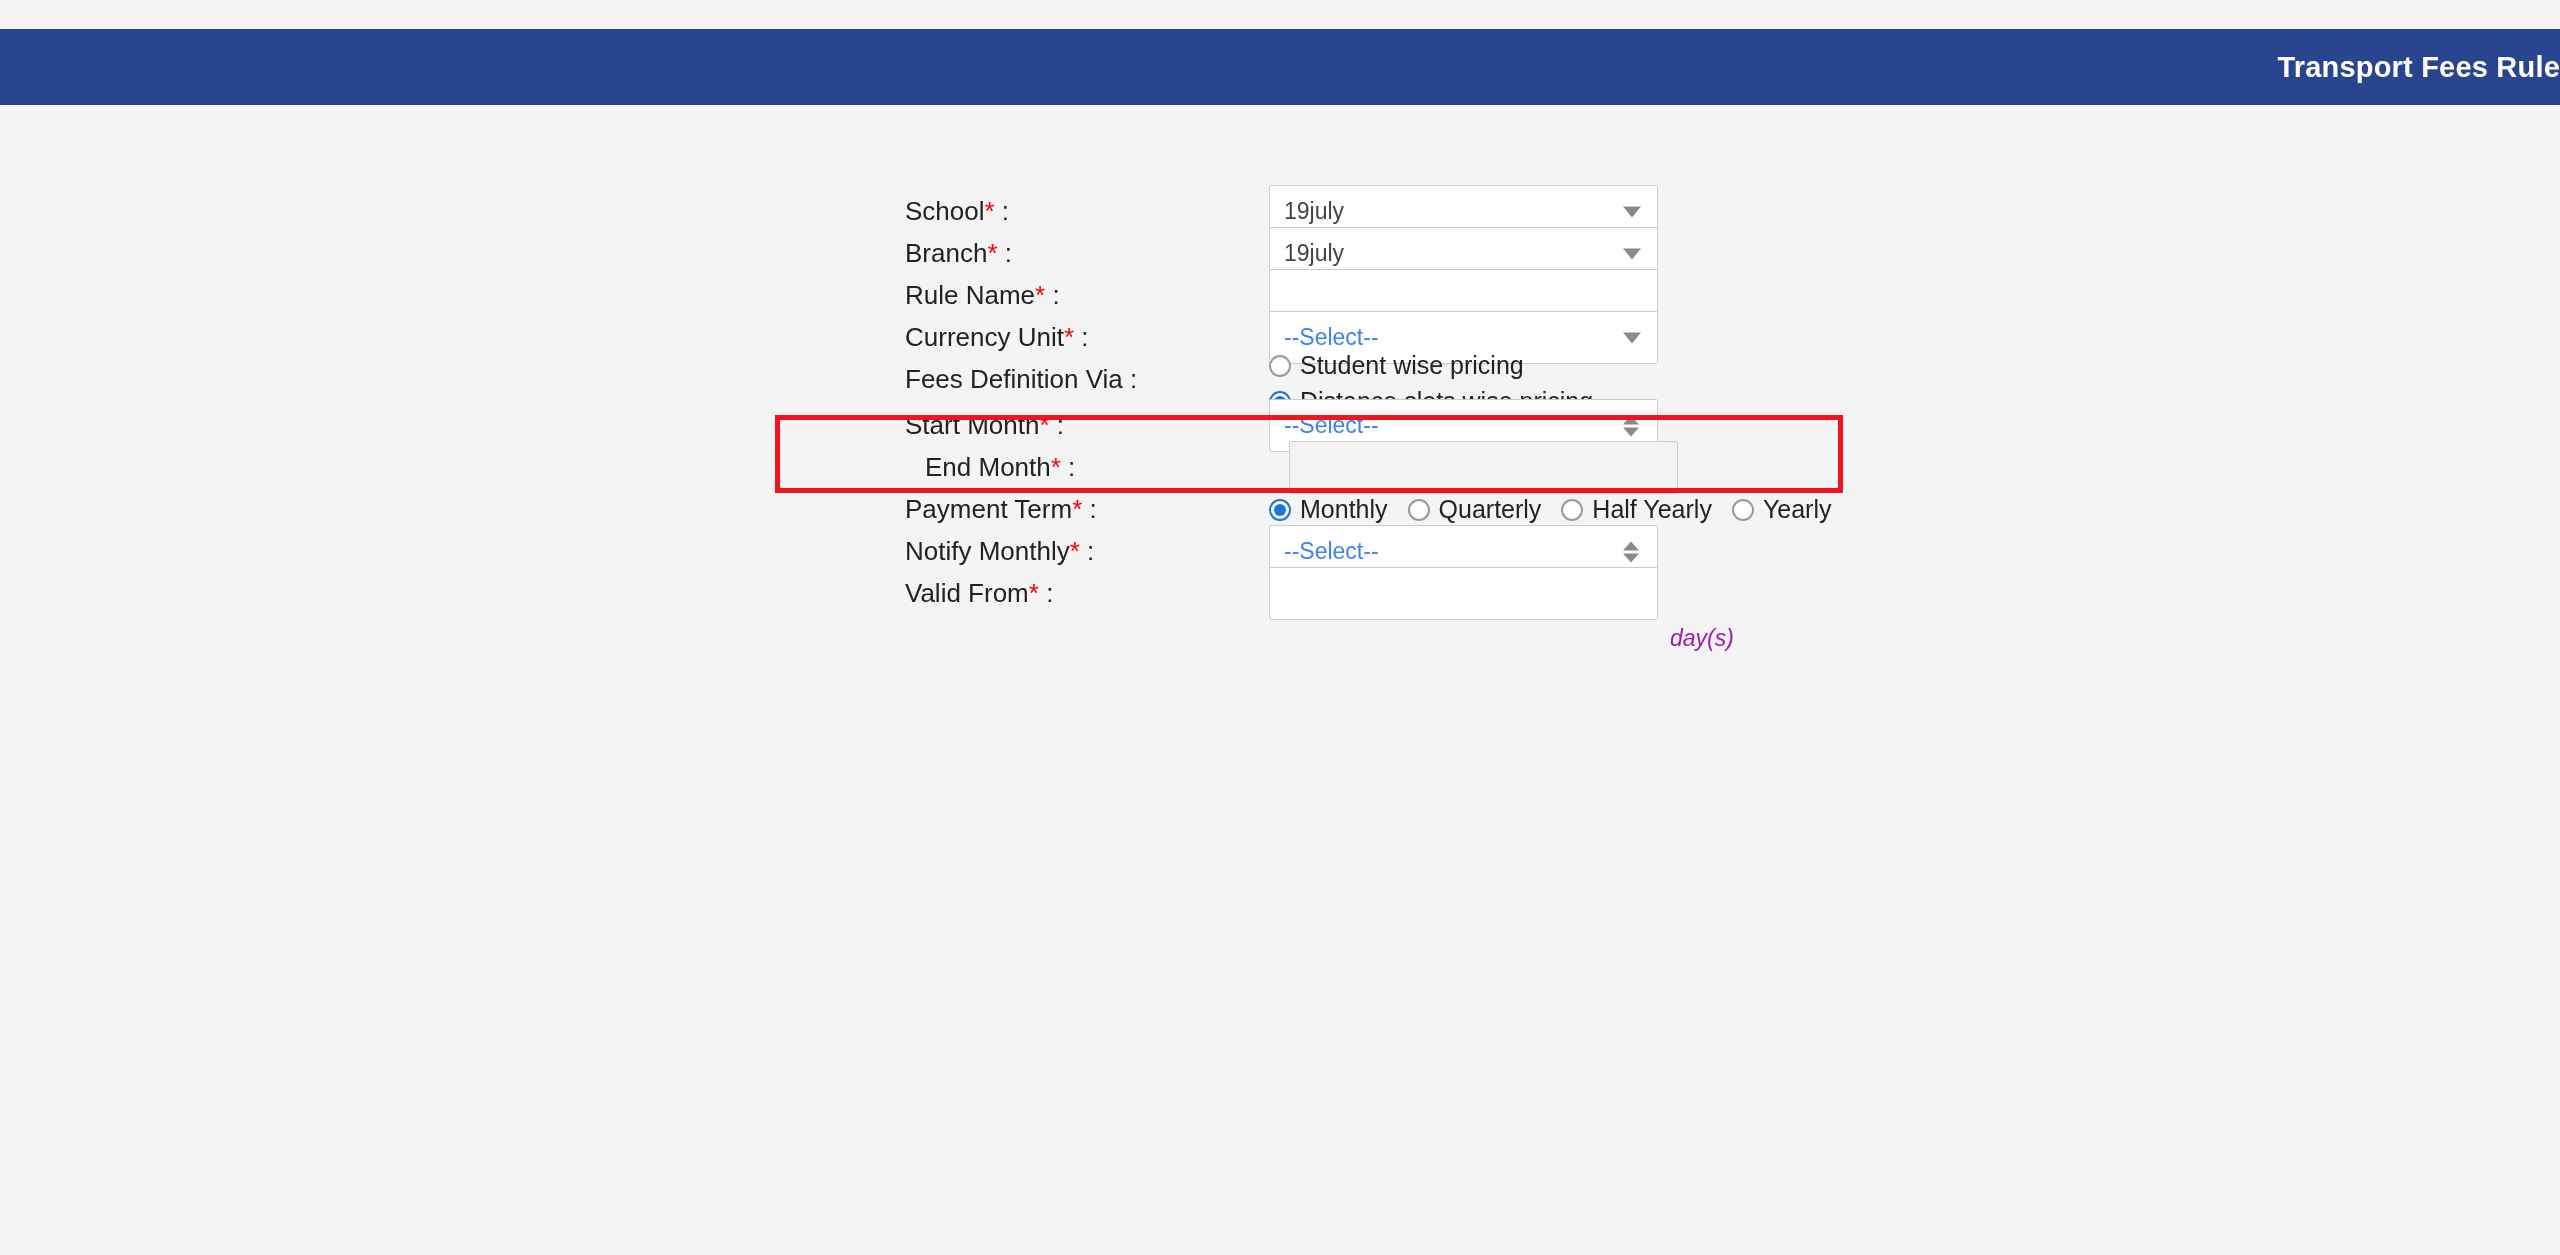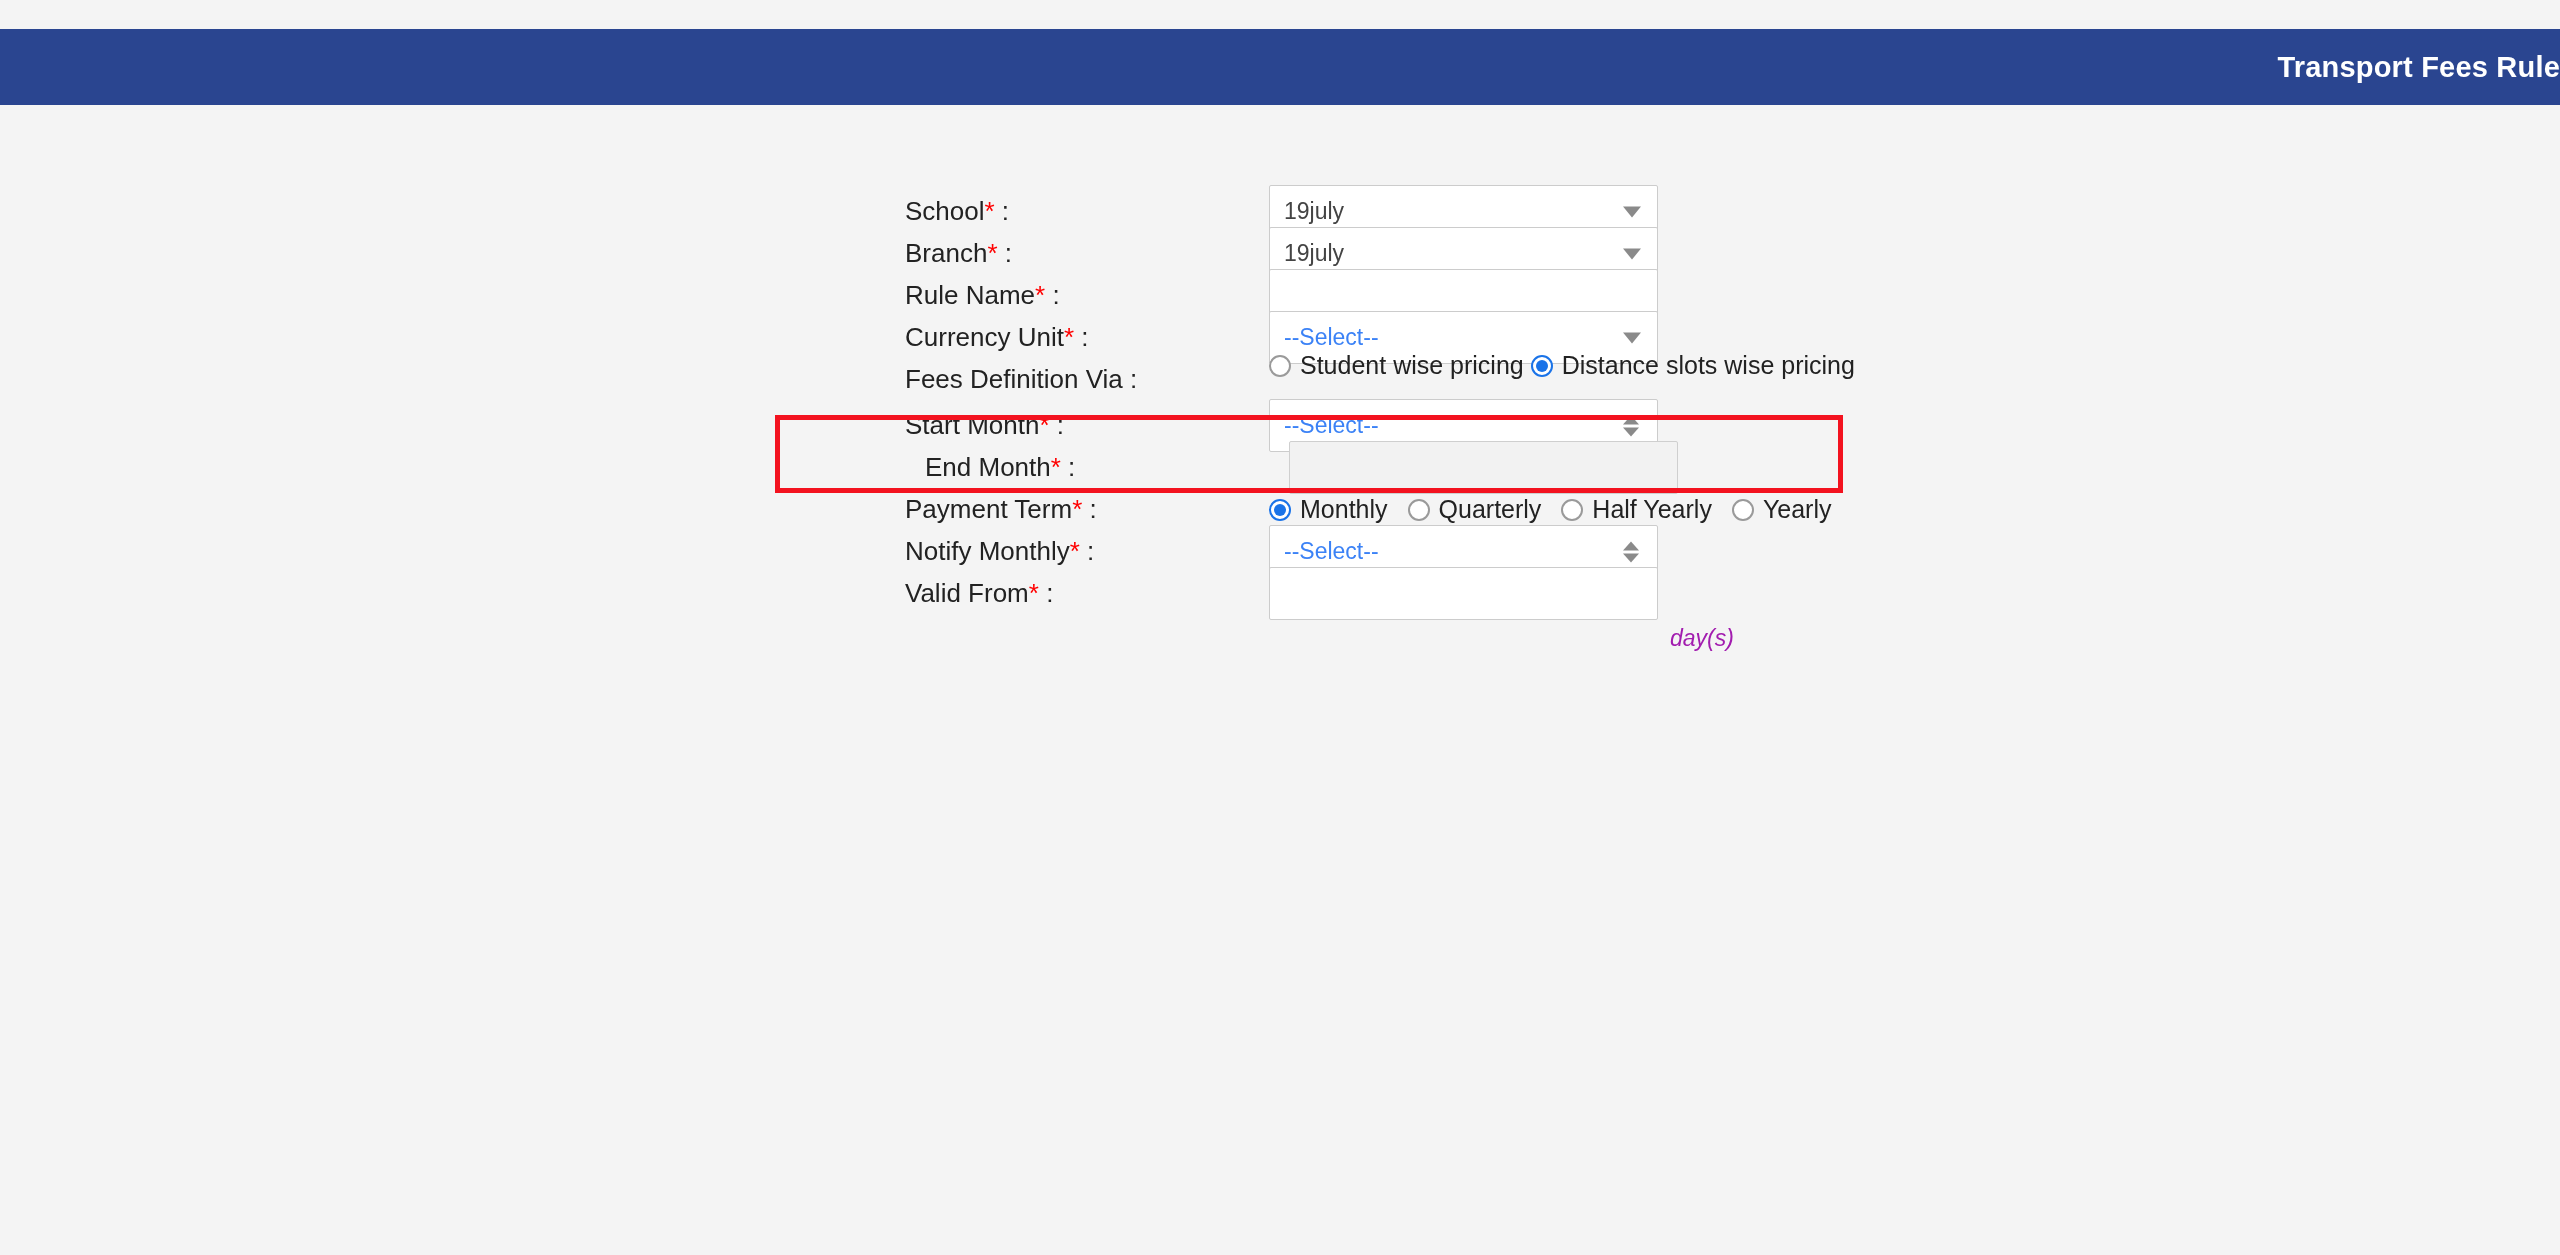--- a/index.html
+++ b/index.html
@@ -134,21 +134,21 @@
   }
   .spinner .down {
     width: 0; height: 0;
     border-left: 8px solid transparent;
     border-right: 8px solid transparent;
     border-top: 9px solid #8a8a8a;
   }
 
   
   .radio-group { display: flex; align-items: center; }
-  .radio-group.vertical { flex-direction: row; align-items: flex-start; gap: 7px; }
+  .radio-group.vertical { flex-direction: column; align-items: flex-start; gap: 7px; }
   .radio-opt {
     display: flex;
     align-items: center;
     white-space: nowrap;
     margin-right: 20px;
     font-size: 25px;
     color: #222222;
   }
   .radio-group.vertical .radio-opt { margin-right: 0; }
   .radio-dot {

